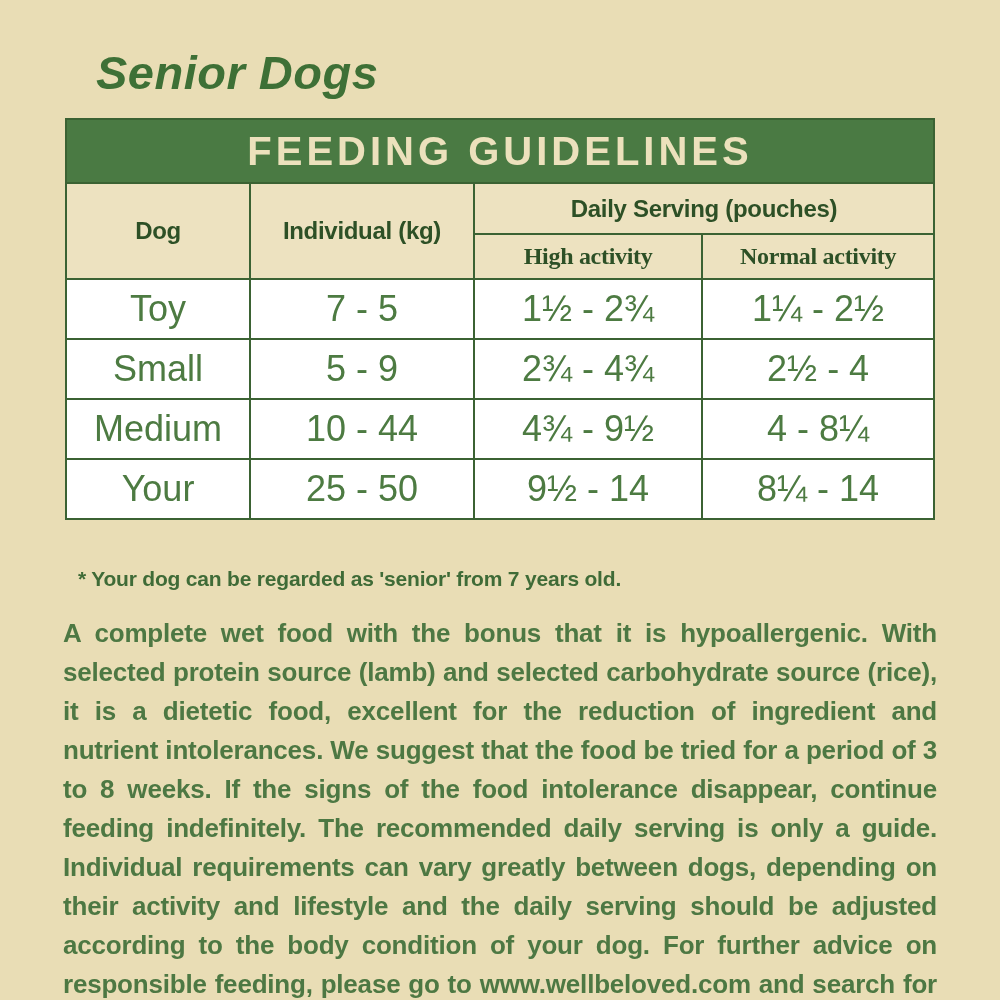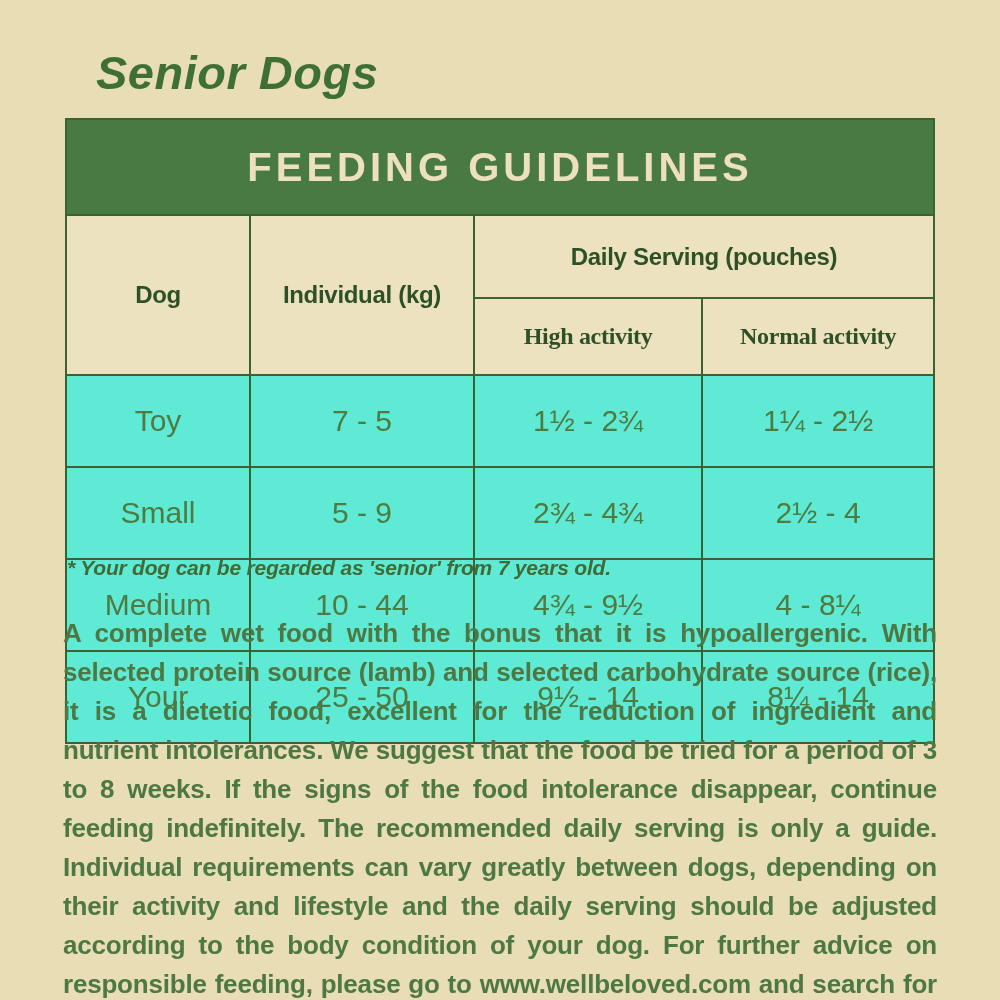--- a/index.html
+++ b/index.html
@@ -34,21 +34,21 @@
     left: 65px;
     top: 118px;
     width: 870px;
     border-collapse: collapse;
     table-layout: fixed;
   }
   table.feeding th, table.feeding td {
     border: 2px solid #3b6233;
     text-align: center;
     vertical-align: middle;
-    padding: 16px;
+    padding: 0;
   }
   th.table-title-bar {
     height: 62px;
     background: #4a7a43;
     color: #ece1bc;
     font-size: 40px;
     font-weight: bold;
     letter-spacing: 4px;
   }
   th.col-head {
@@ -60,38 +60,37 @@
   th.daily-serving-head {
     height: 49px;
   }
   th.activity-head {
     height: 43px;
     font-family: Liberation Serif, serif;
   }
   td.cell {
     height: 58px;
     color: #4d7b42;
-    font-size: 30px;
+    font-size: 36px;
     font-weight: normal;
-    background: #5eead4;
+    background: #ffffff;
   }
   th.col-head {
     background: #ede2c0;
   }
   .footnote {
     position: absolute;
     left: 63px;
     top: 552px;
     width: 880px;
-    margin: 4px;
+    margin: 15px;
     color: #3f6b37;
     font-size: 21px;
     font-weight: bold;
     letter-spacing: -0.2px;
-    font-style: italic;
   }
   .description {
     position: absolute;
     left: 63px;
     top: 614px;
     width: 874px;
     margin: 0;
     color: #4d7843;
     font-size: 26px;
     font-weight: 600;

